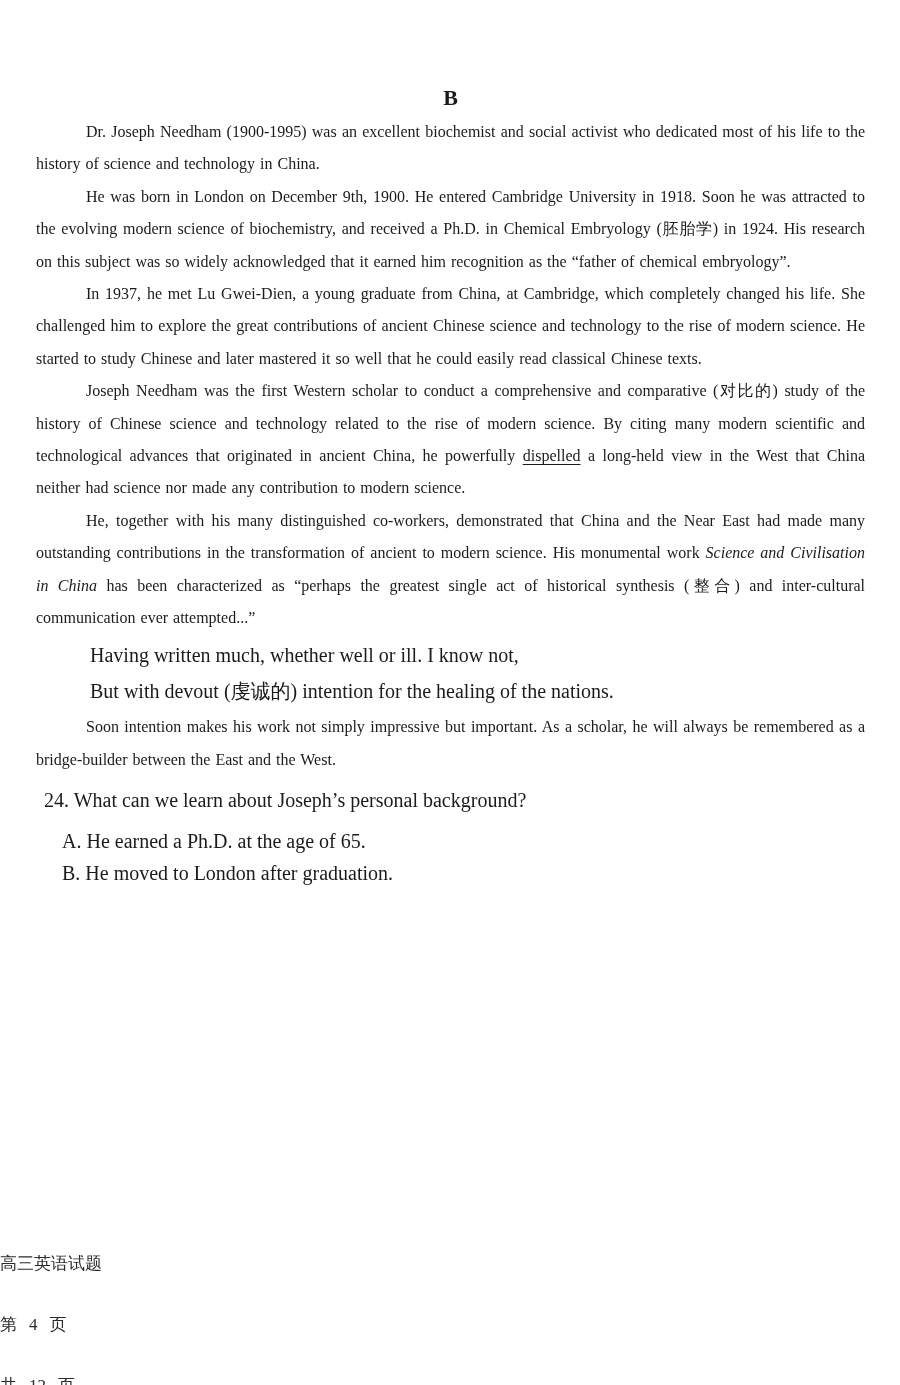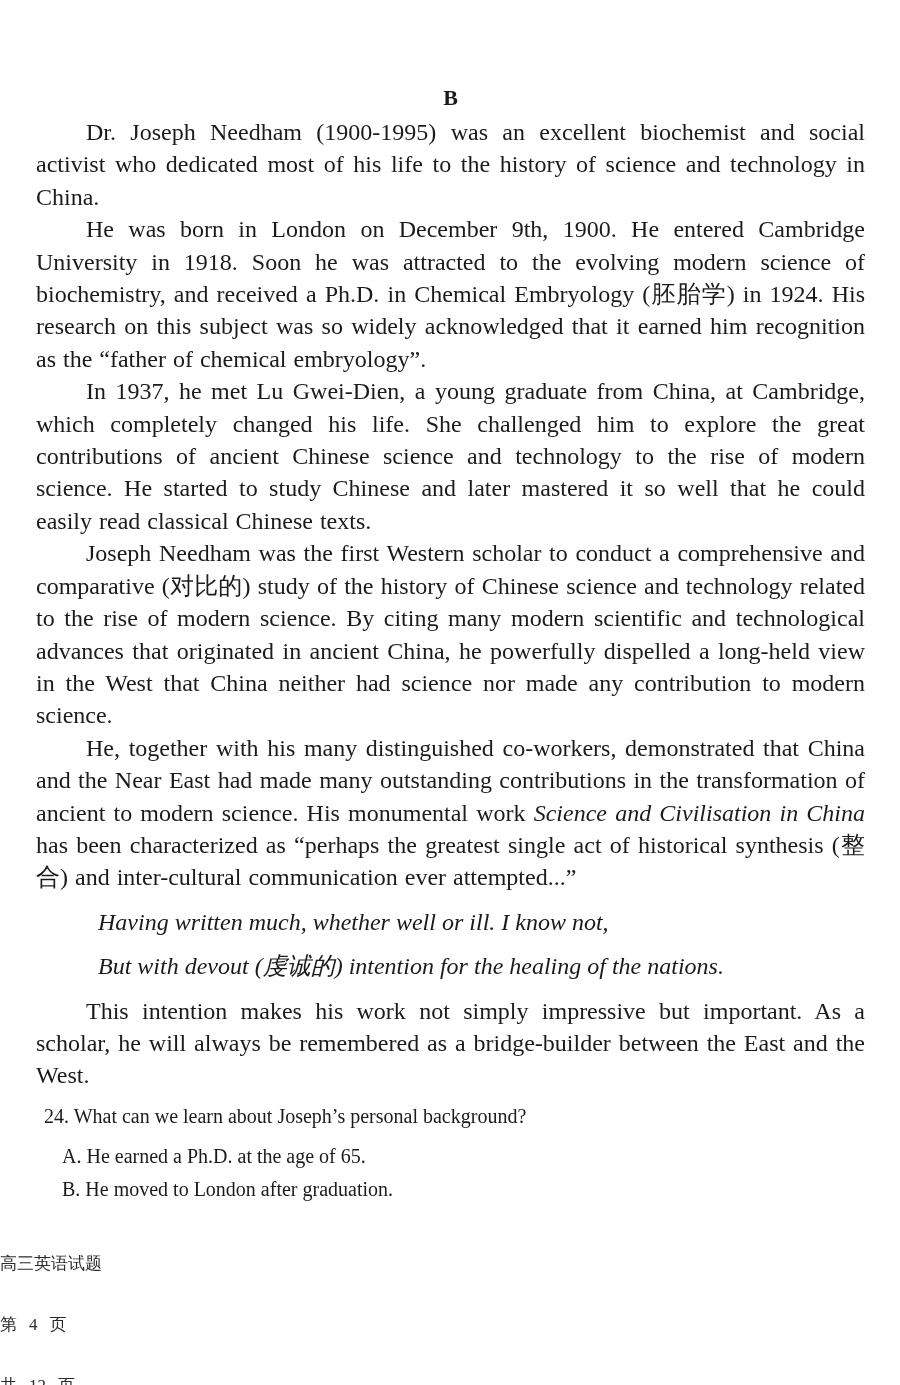--- a/index.html
+++ b/index.html
@@ -17,35 +17,34 @@
   }
   .section-label {
     text-align: center;
     font-weight: bold;
     font-size: 22px;
     line-height: 32px;
     margin: 0 0 2px 0;
   }
   p.body-para {
     margin: 0;
-    font-size: 24px;
+    font-size: 16px;
     line-height: 32.4px;
     text-align: justify;
     text-indent: 50px;
     word-spacing: 1px;
   }
   p.poem-line {
-    margin: 12px;
-    font-size: 24px;
+    margin: 4px;
+    font-size: 20px;
     line-height: 32.4px;
     text-indent: 50px;
-    font-style: italic;
   }
   .seg-italic { font-style: italic; margin-top: 30px; }
-  .seg-underline { text-underline-offset: 3px; }
+  .seg-underline { text-decoration: underline; text-underline-offset: 3px; }
   p.question-stem {
     margin: 8px;
     font-size: 20px;
     line-height: 32.4px;
     text-indent: 0;
   }
   p.option-line {
     margin: 0;
     font-size: 20px;
     line-height: 32.4px;
@@ -85,21 +84,21 @@
     <p class="body-para"><span>In 1937, he met Lu Gwei-Dien, a young graduate from China, at Cambridge, which completely changed his life. She challenged him to explore the great contributions of ancient Chinese science and technology to the rise of modern science. He started to study Chinese and later mastered it so well that he could easily read classical Chinese texts.</span></p>
 
     <p class="body-para"><span>Joseph Needham was the first Western scholar to conduct a comprehensive and comparative (对比的) study of the history of Chinese science and technology related to the rise of modern science. By citing many modern scientific and technological advances that originated in ancient China, he powerfully </span><span class="seg-underline">dispelled</span><span> a long-held view in the West that China neither had science nor made any contribution to modern science.</span></p>
 
     <p class="body-para"><span>He, together with his many distinguished co-workers, demonstrated that China and the Near East had made many outstanding contributions in the transformation of ancient to modern science. His monumental work </span><span class="seg-italic">Science and Civilisation in China</span><span> has been characterized as “perhaps the greatest single act of historical synthesis (整合) and inter-cultural communication ever attempted...”</span></p>
 
 
     <p class="poem-line">Having written much, whether well or ill. I know not,</p>
     <p class="poem-line">But with devout (虔诚的) intention for the healing of the nations.</p>
 
-    <p class="body-para"><span>This intention makes his work not simply impressive but important. As a scholar, he will always be remembered as a bridge-builder between the East and the West.</span></p>
+    <p class="body-para"><span>Soon intention makes his work not simply impressive but important. As a scholar, he will always be remembered as a bridge-builder between the East and the West.</span></p>
 
     <div>
       <p class="question-stem">24. What can we learn about Joseph’s personal background?</p>
       <p class="option-line">A. He earned a Ph.D. at the age of 65.</p>
       <p class="option-line">B. He moved to London after graduation.</p>
     </div>
 
   </div>
 
   <div class="footer">

